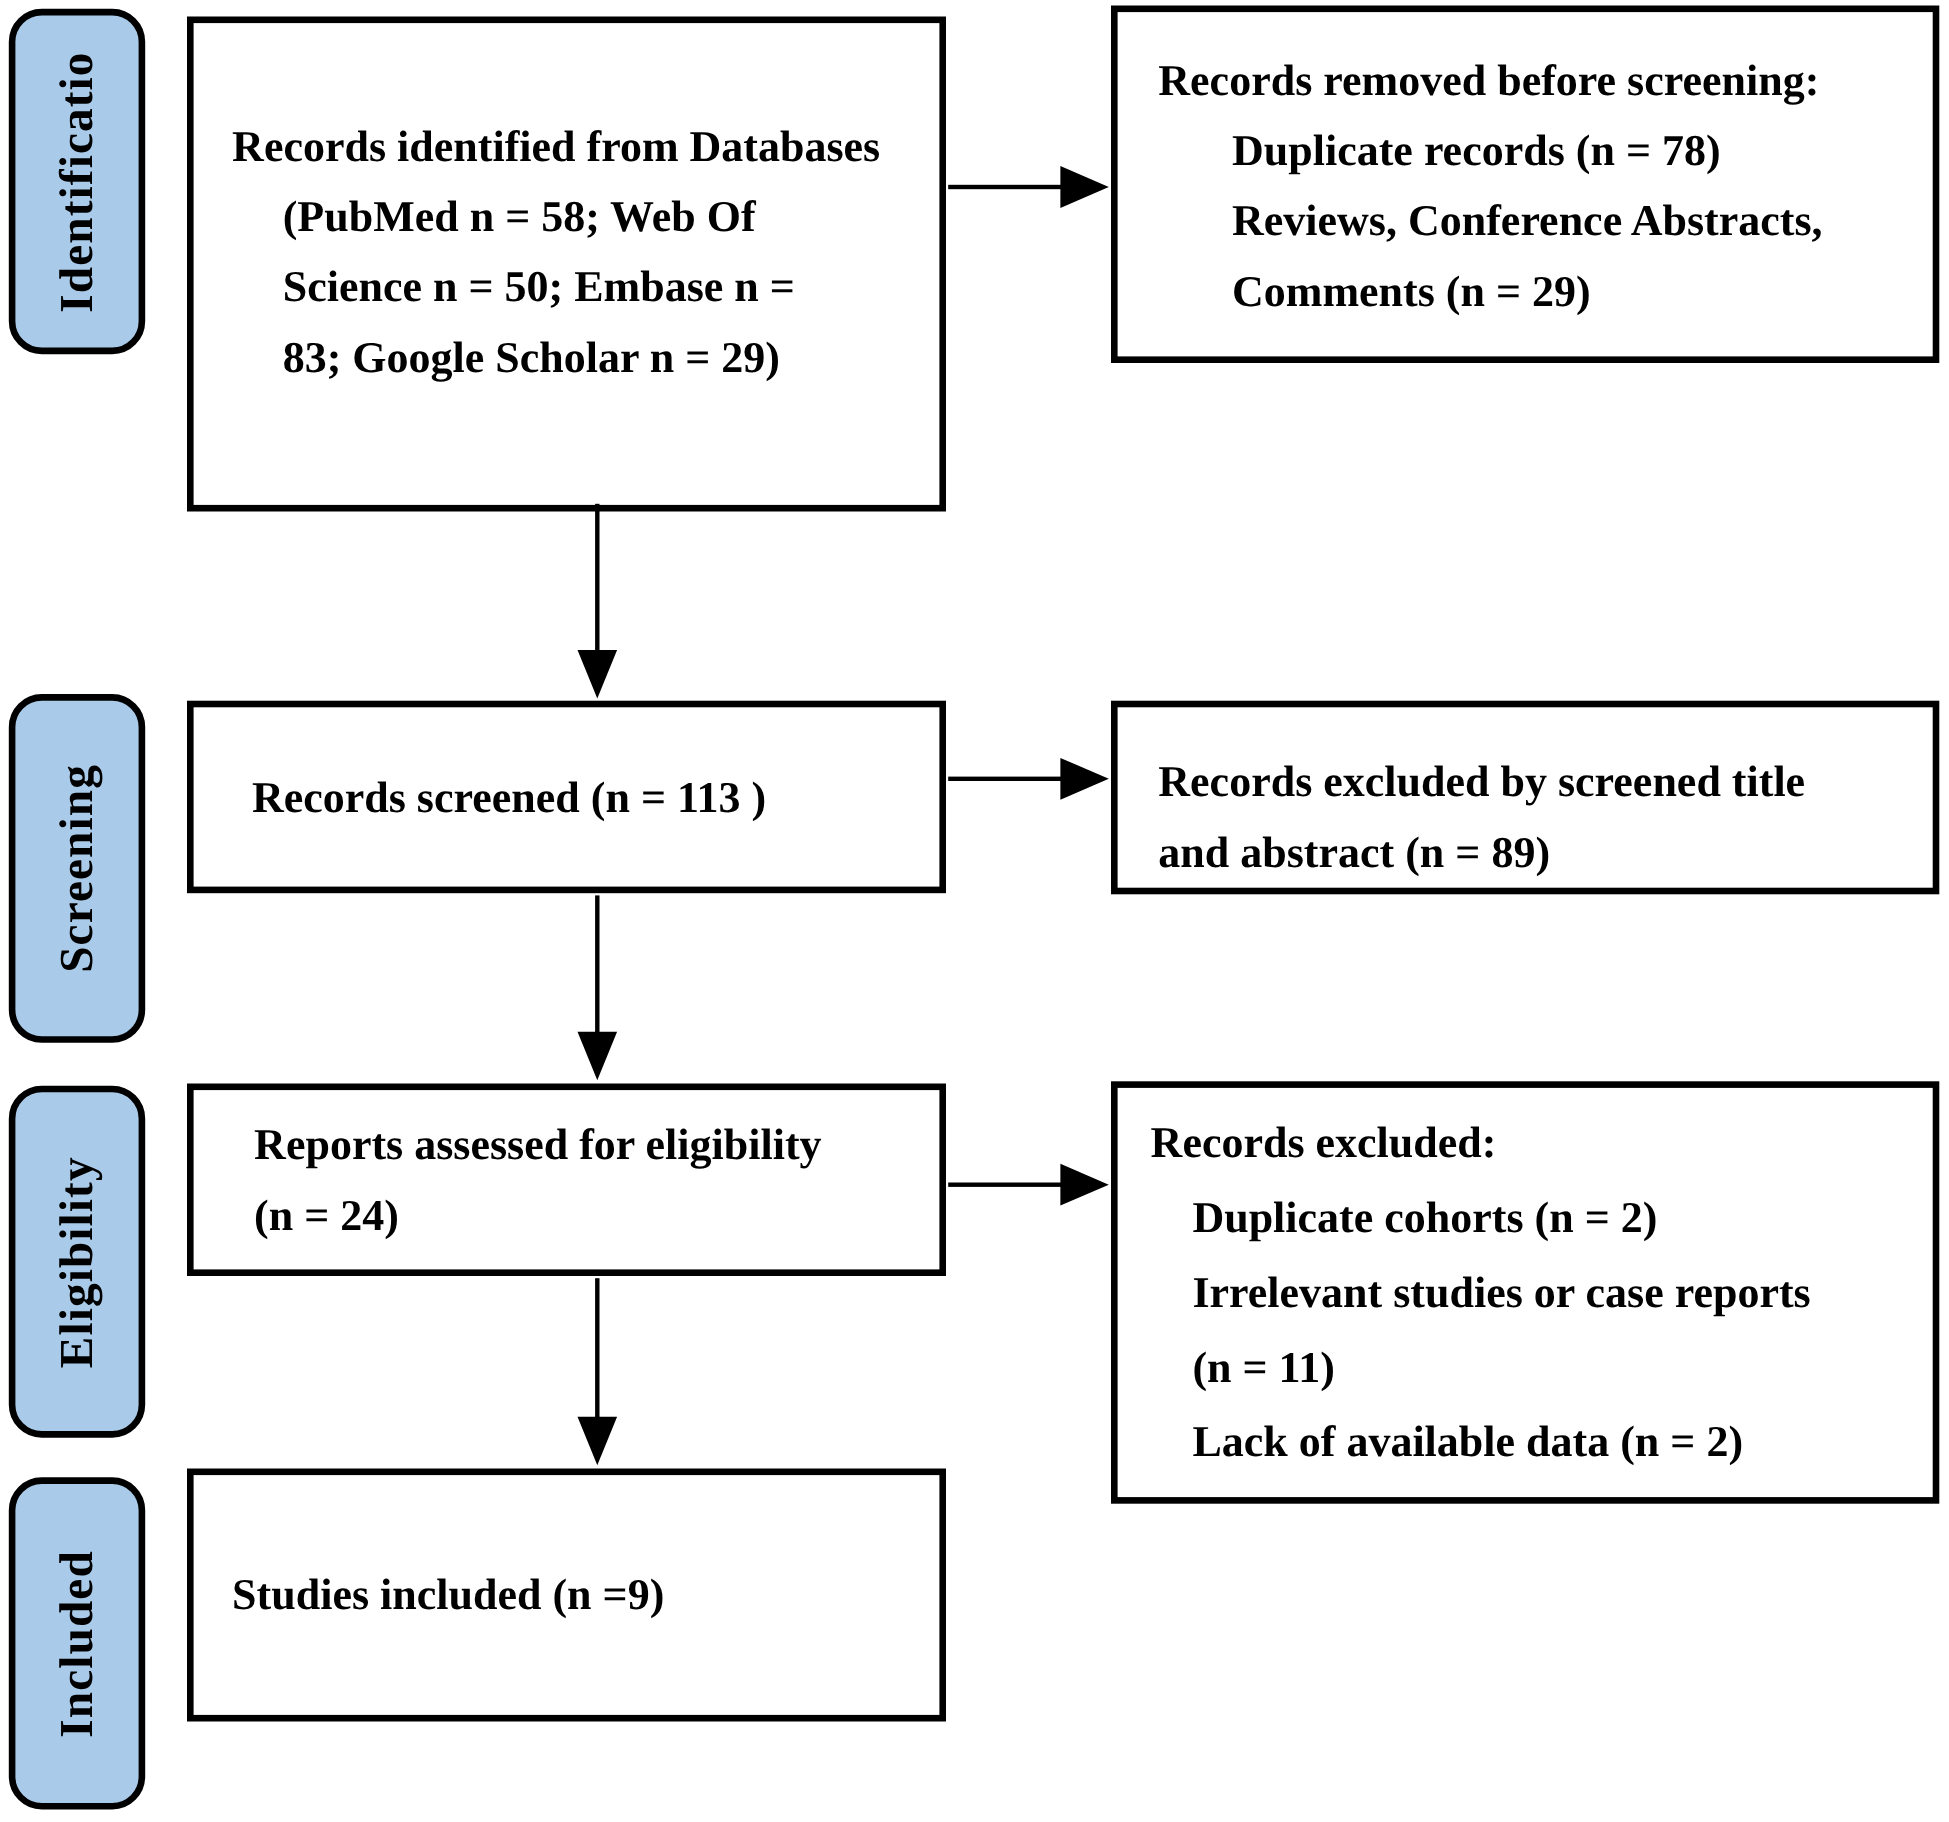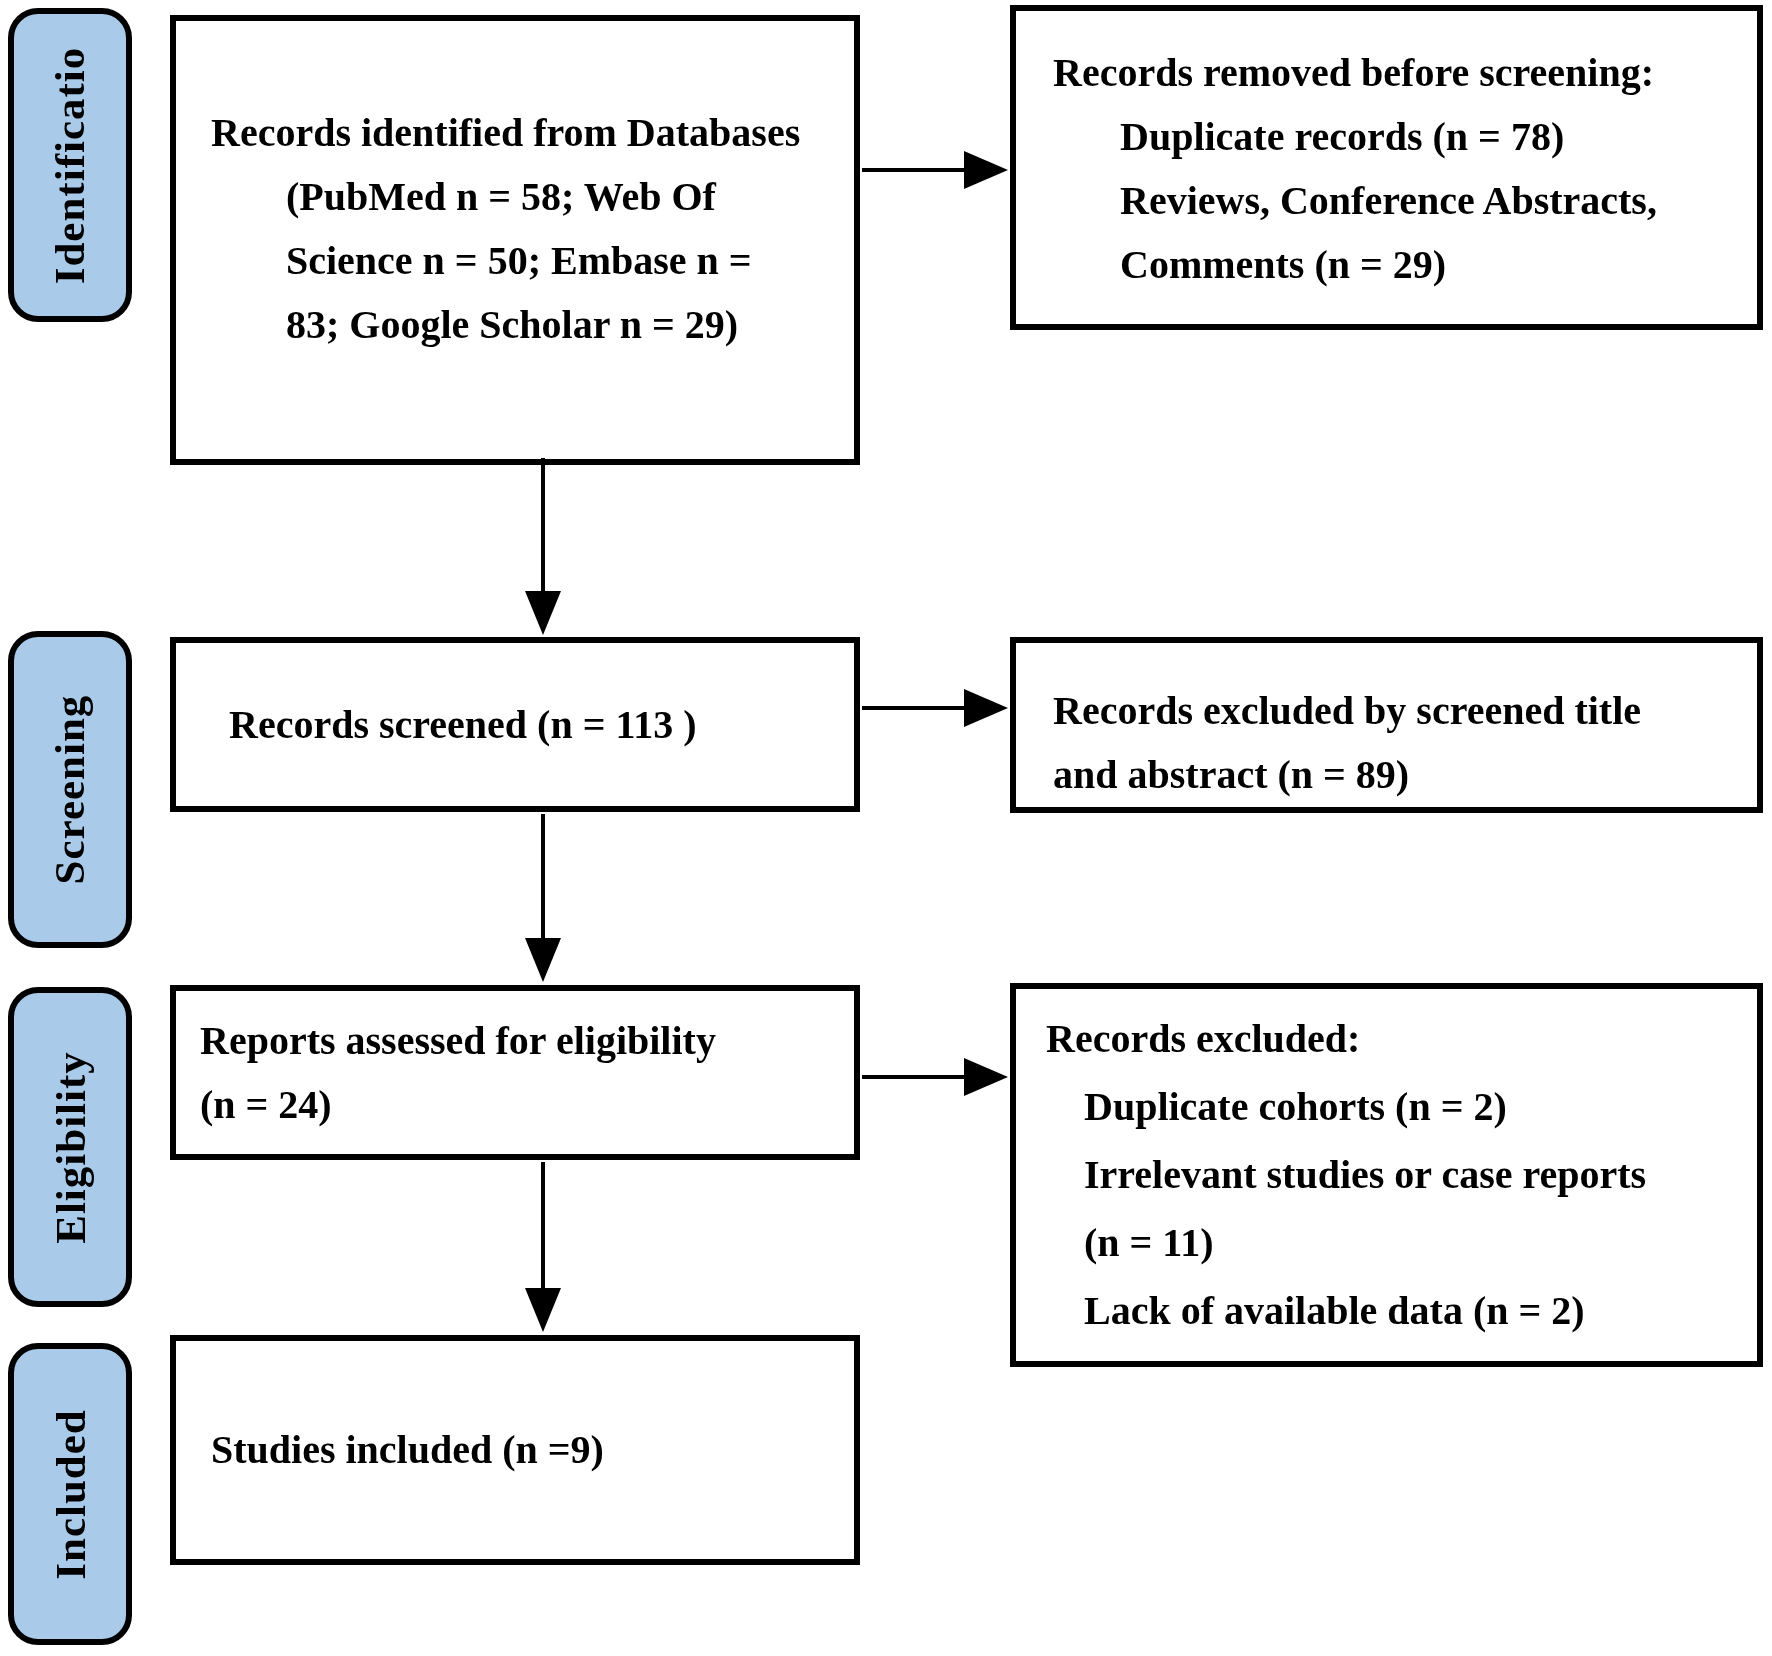--- a/index.html
+++ b/index.html
@@ -46,28 +46,28 @@
   .box .bline { white-space: nowrap; }
 
   .vcenter {
     display: flex;
     flex-direction: column;
     justify-content: center;
   }
 
   
   #box-records-identified { padding: 80px 10px 0 35px; }
-  #box-records-identified .cont { margin-left: 75px; }
+  #box-records-identified .cont { margin-left: 46px; }
 
   #box-records-removed { padding: 30px 10px 0 37px; }
   #box-records-removed .item { margin-left: 67px; }
 
   #box-records-screened { padding-left: 53px; }
   #box-records-excluded-screening { padding-left: 37px; }
-  #box-reports-assessed { padding-left: 24px; }
+  #box-reports-assessed { padding-left: 55px; }
 
   #box-records-excluded-eligibility { padding-left: 30px; line-height: 68px; }
   #box-records-excluded-eligibility .item { margin-left: 38px; }
 
   #box-studies-included { padding-left: 35px; }
 
   
   .hline { position: absolute; height: 4px; background: #000; }
   .vline { position: absolute; width: 4px; background: #000; }
   .head-right {

